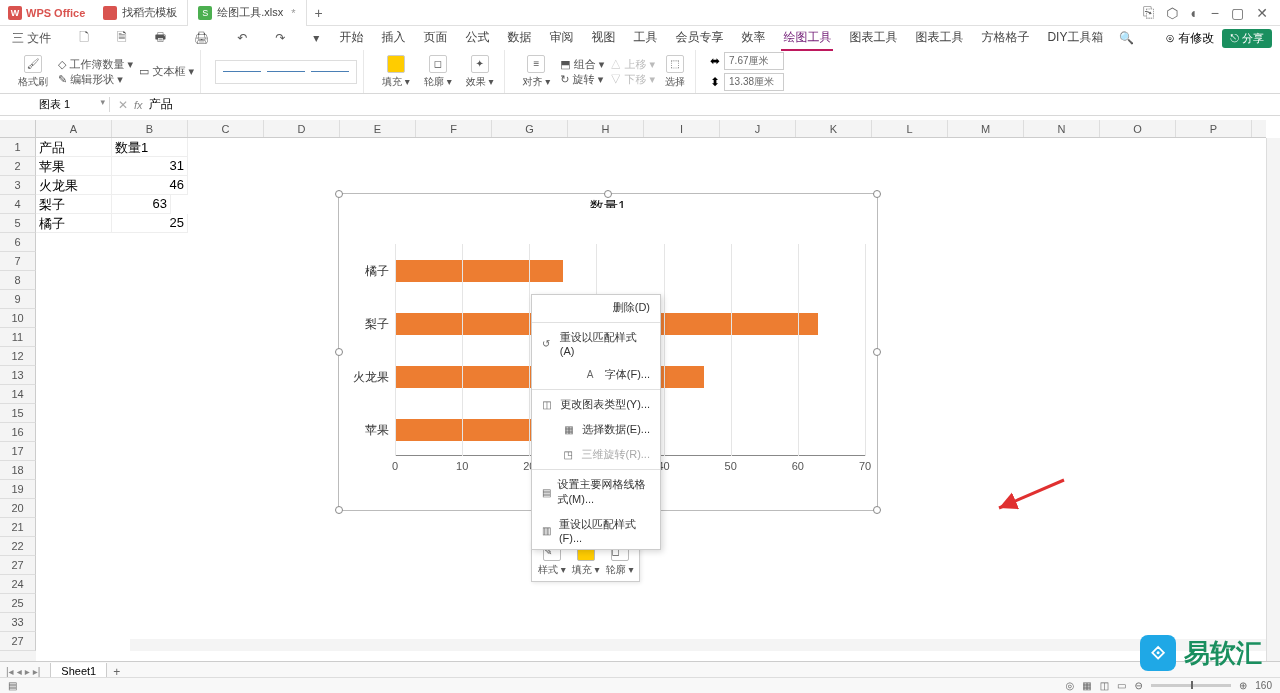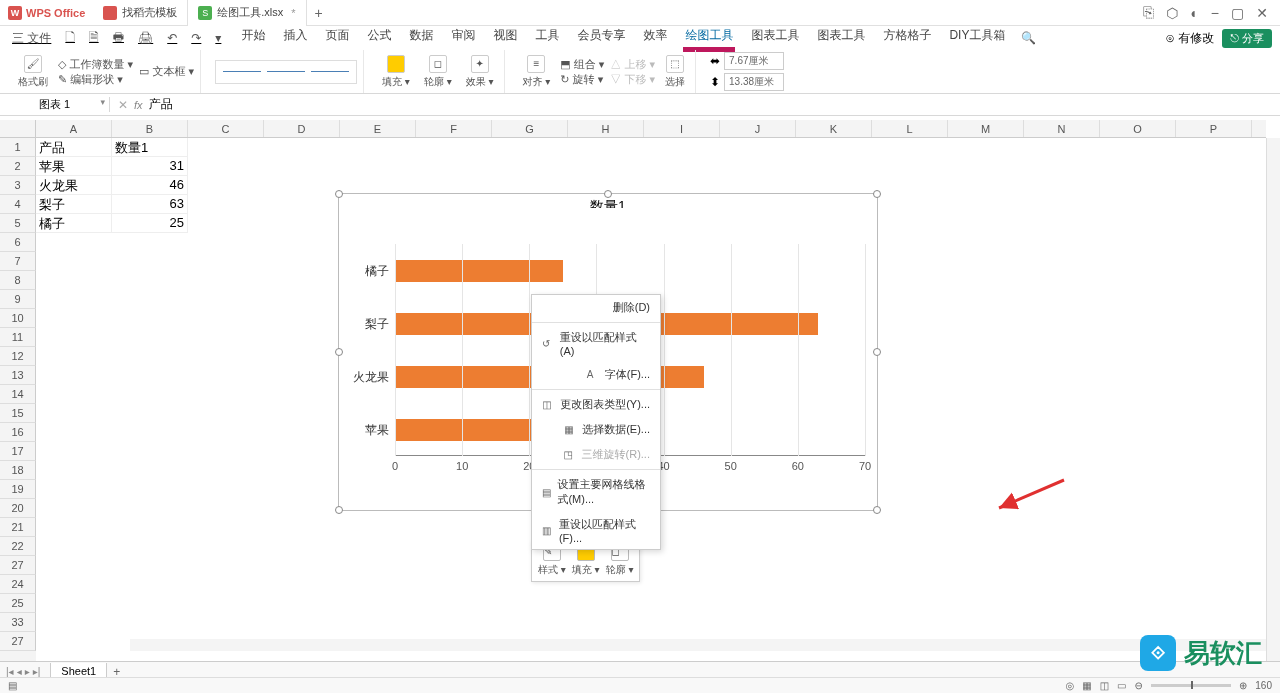--- a/index.html
+++ b/index.html
@@ -14,25 +14,25 @@
 .tab-icon { width: 14px; height: 14px; margin-right: 5px; border-radius: 2px; }
 .tab-icon.red { background: #d9534f; }
 .tab-icon.green { background: #4caf50; color: #fff; font-size: 9px; display: inline-flex; align-items: center; justify-content: center; }
 .tab-close { margin-left: 8px; color: #999; cursor: pointer; }
 .new-tab { padding: 0 8px; color: #666; font-size: 14px; }
 .title-right { margin-left: auto; display: flex; align-items: center; padding-right: 6px; }
 .title-right span { padding: 0 6px; color: #666; cursor: pointer; font-size: 14px; }
 
 
 .menubar { height: 24px; background: #fff; display: flex; align-items: center; padding: 0 8px; font-size: 12px; }
-.menu-left { display: flex; align-items: center; gap: 6px; text-decoration: underline; }
+.menu-left { display: flex; align-items: center; gap: 20px; }
 .menu-left span { color: #555; padding: 2px 4px; cursor: pointer; }
 .menu-tabs { display: flex; gap: 14px; margin-left: 14px; }
 .menu-tabs span { color: #444; padding: 3px 2px; cursor: pointer; }
-.menu-tabs .active { color: #0369a1; border-bottom: 5px solid #be185d; }
+.menu-tabs .active { color: #701a75; border-bottom: 2px solid #be185d; }
 .menu-right { margin-left: auto; display: flex; align-items: center; gap: 8px; }
 .share-btn { background: #1a8f5f; color: #fff; padding: 2px 8px; border-radius: 3px; font-size: 11px; }
 
 
 .ribbon { height: 44px; background: #fff; border-bottom: 1px solid #d8d8d8; display: flex; align-items: center; padding: 0 8px; gap: 8px; }
 .ribbon-group { display: flex; align-items: center; gap: 6px; padding: 0 6px; border-right: 1px solid #e8e8e8; height: 100%; }
 .ribbon-btn { display: flex; flex-direction: column; align-items: center; font-size: 10px; color: #555; cursor: pointer; padding: 0 4px; }
 .ribbon-btn-row { display: flex; align-items: center; font-size: 11px; color: #555; gap: 3px; }
 .ribbon-icon { width: 18px; height: 18px; display: inline-flex; align-items: center; justify-content: center; border: 1px solid #ccc; border-radius: 2px; margin-bottom: 2px; font-size: 10px; }
 .line-styles { display: flex; gap: 4px; border: 1px solid #ddd; padding: 4px 6px; }
@@ -307,21 +307,21 @@
       <div class="row-h">27</div>
     </div>
   <div class="cells" id="cells">
       <div class="cell" style="left: 0px; top: 0px;">产品</div>
       <div class="cell" style="left: 76px; top: 0px;">数量1</div>
       <div class="cell" style="left: 0px; top: 19px;">苹果</div>
       <div class="cell num" style="left: 76px; top: 19px;">31</div>
       <div class="cell" style="left: 0px; top: 38px;">火龙果</div>
       <div class="cell num" style="left: 76px; top: 38px;">46</div>
       <div class="cell" style="left: 0px; top: 57px;">梨子</div>
-      <div class="cell num" style="left: 76px; top: 57px;">63</div>
+      <div class="cell num" style="left: 59px; top: 57px;">63</div>
       <div class="cell" style="left: 0px; top: 76px;">橘子</div>
       <div class="cell num" style="left: 76px; top: 76px;">25</div>
     </div>
 
   <div class="chart-obj">
     <div class="handle" style="top:-4px;left:-4px"></div>
     <div class="handle" style="top:-4px;left:50%;margin-left:-4px"></div>
     <div class="handle" style="top:-4px;right:-4px"></div>
     <div class="handle" style="top:50%;left:-4px;margin-top:-4px"></div>
     <div class="handle" style="top:50%;right:-4px;margin-top:-4px"></div>

